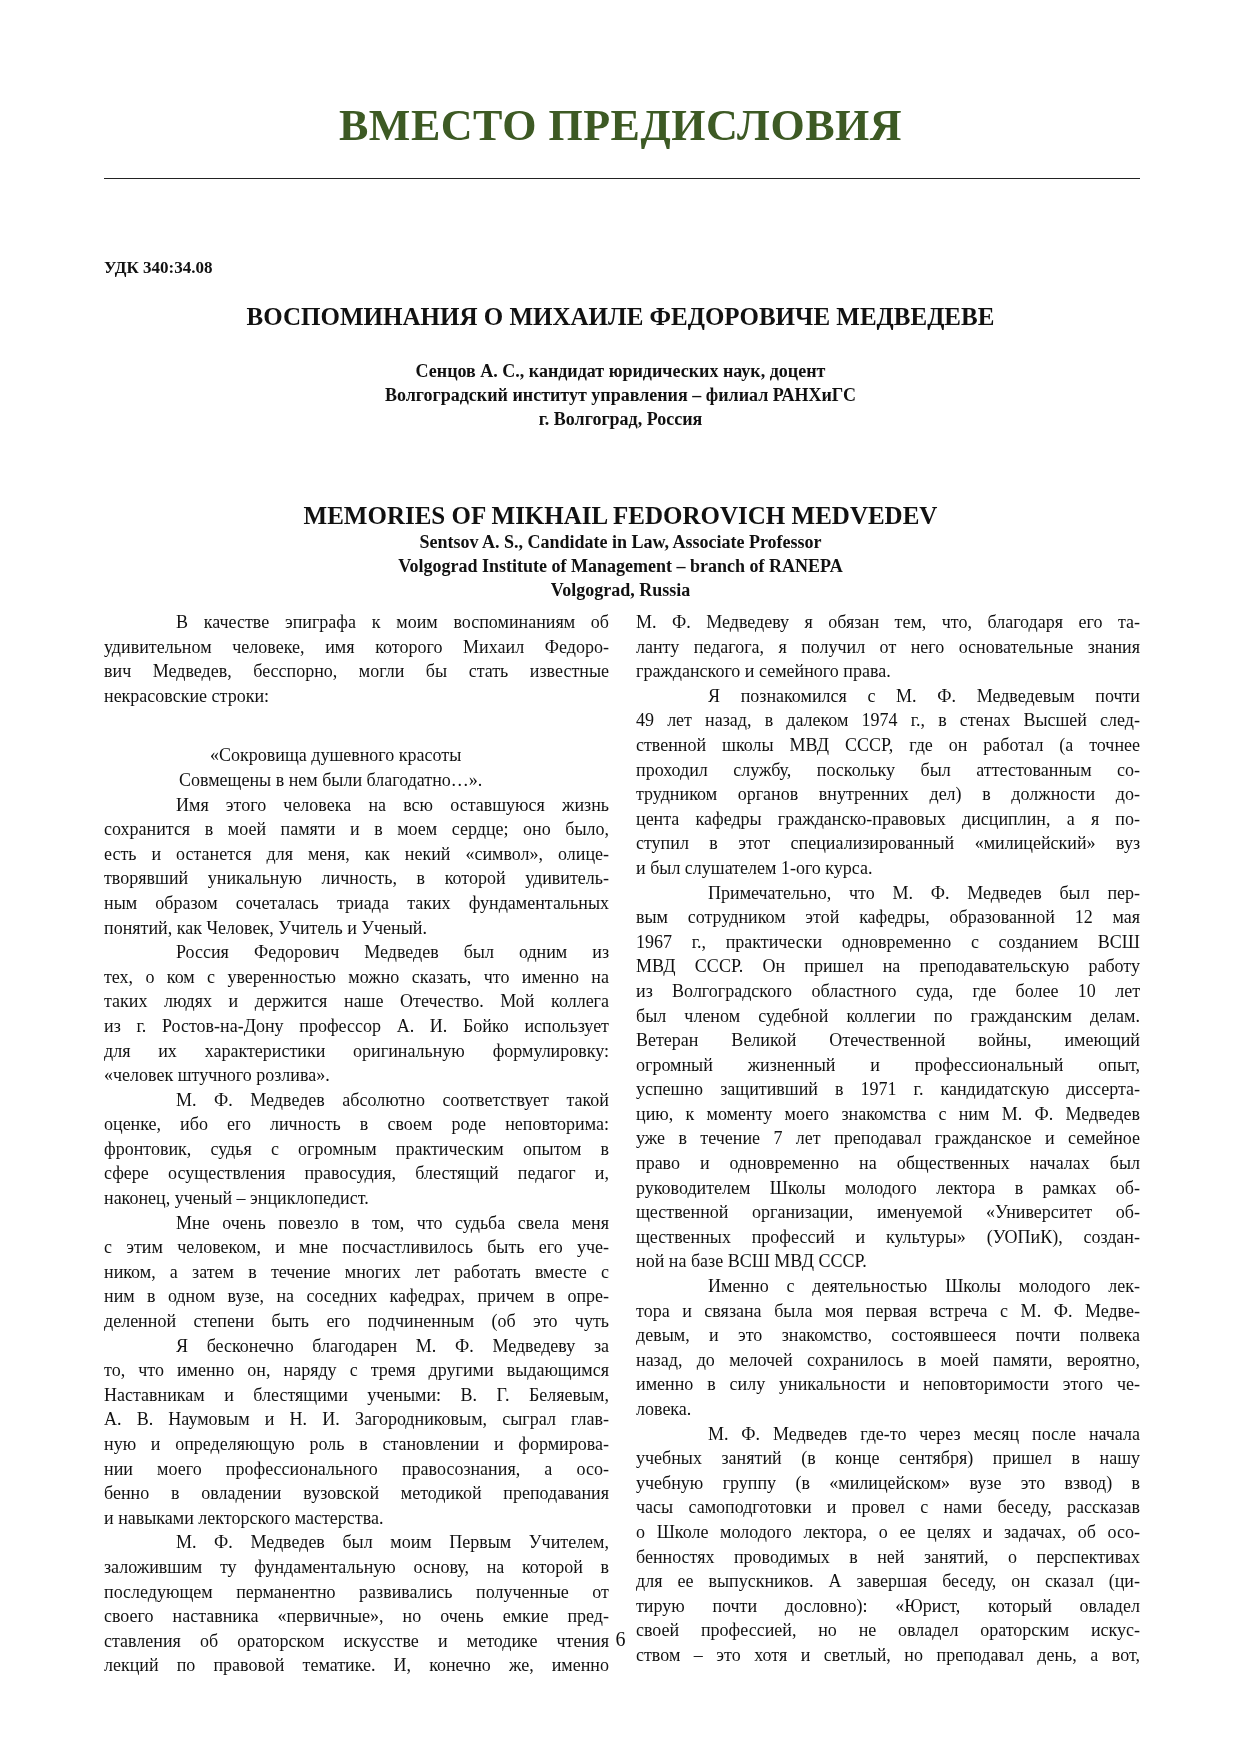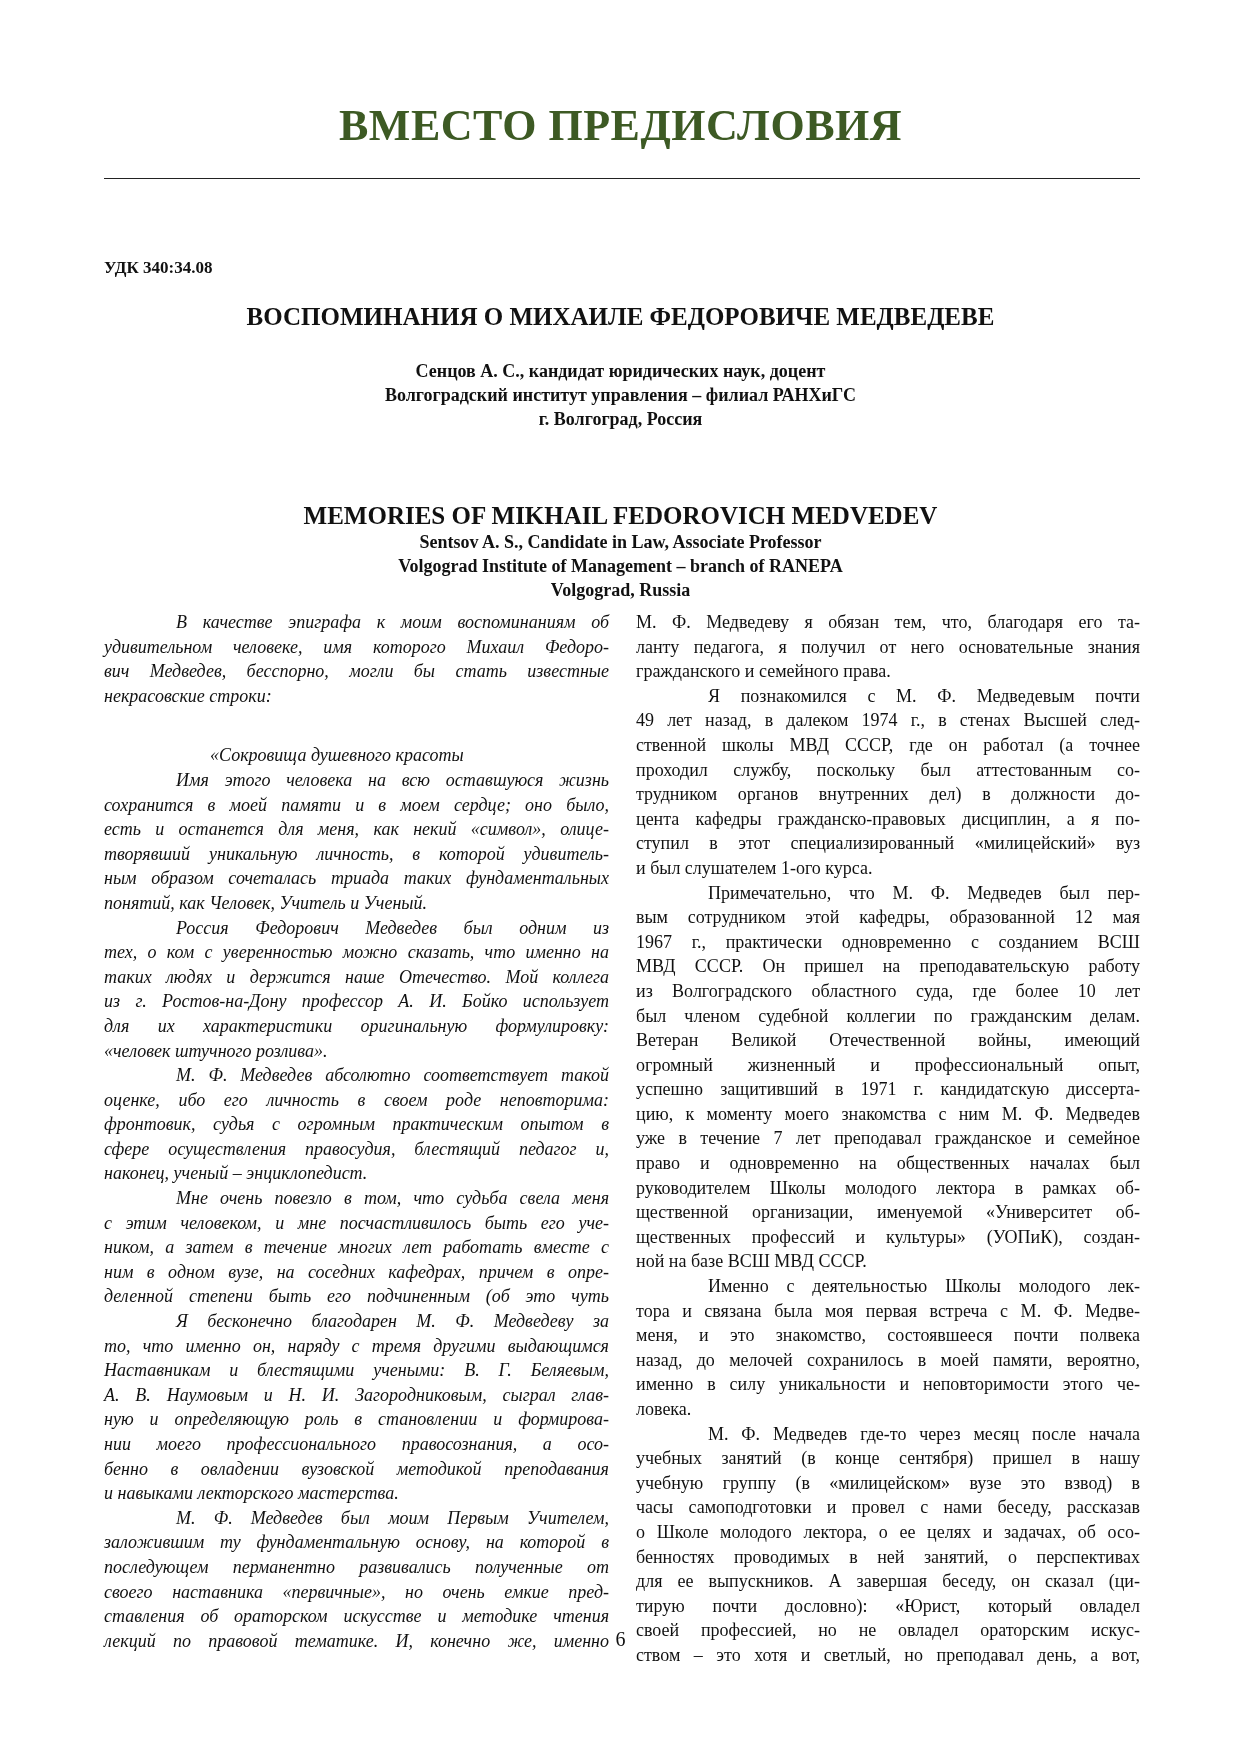--- a/index.html
+++ b/index.html
@@ -7,21 +7,21 @@
     .section-title { position: absolute; top: 100px; left: 0; width: 1241px; text-align: center; font-size: 44px; font-weight: bold; color: #3d5a24; letter-spacing: 0.5px; }
     .rule { position: absolute; top: 178px; left: 104px; width: 1036px; height: 0; border-top: 1.5px solid #222; }
     .udk { position: absolute; top: 258px; left: 104px; font-size: 17px; font-weight: bold; }
     .article-title { position: absolute; left: 0; width: 1241px; text-align: center; font-weight: bold; font-size: 25px; }
     .ru-title { top: 303px; }
     .en-title { top: 458px; margin-top: 44px; }
     .author-block { position: absolute; left: 0; width: 1241px; text-align: center; font-weight: bold; font-size: 18px; line-height: 24px; }
     .ru-author { top: 359px; }
     .en-author { top: 530px; }
     .column { position: absolute; top: 610px; font-size: 18px; line-height: 24.6px; }
-    .col-left { left: 104px; width: 505px; font-style: italic; }
+    .col-left { left: 104px; width: 505px; }
     .col-right { left: 636px; width: 504px; }
     .line { display: block; white-space: nowrap; text-align: justify; text-align-last: justify; height: 24.6px; overflow: visible; }
     .line.last { text-align-last: left; }
     .line.indent { padding-left: 72px; }
     .line.verse1 { padding-left: 106px; text-align-last: left; margin-top: 35px; }
     .line.verse2 { padding-left: 75px; text-align-last: left; }
     .page-number { position: absolute; top: 1628px; left: 0; width: 1241px; text-align: center; font-size: 20px; }
   </style>
 </head>
 <body>
@@ -44,20 +44,21 @@
   <div>Volgograd Institute of Management – branch of RANEPA</div>
   <div>Volgograd, Russia</div>
 </div>
 
 <div class="column col-left">
   <span class="line indent">В качестве эпиграфа к моим воспоминаниям об</span>
   <span class="line">удивительном человеке, имя которого Михаил Федоро-</span>
   <span class="line">вич Медведев, бесспорно, могли бы стать известные</span>
   <span class="line last">некрасовские строки:</span>
   <span class="line verse1">«Сокровища душевного красоты</span>
+  <span class="line verse2">Совмещены в нем были благодатно…».</span>
   <span class="line indent">Имя этого человека на всю оставшуюся жизнь</span>
   <span class="line">сохранится в моей памяти и в моем сердце; оно было,</span>
   <span class="line">есть и останется для меня, как некий «символ», олице-</span>
   <span class="line">творявший уникальную личность, в которой удивитель-</span>
   <span class="line">ным образом сочеталась триада таких фундаментальных</span>
   <span class="line last">понятий, как Человек, Учитель и Ученый.</span>
   <span class="line indent">Россия Федорович Медведев был одним из</span>
   <span class="line">тех, о ком с уверенностью можно сказать, что именно на</span>
   <span class="line">таких людях и держится наше Отечество. Мой коллега</span>
   <span class="line">из г. Ростов-на-Дону профессор А. И. Бойко использует</span>
@@ -112,21 +113,21 @@
   <span class="line">успешно защитивший в 1971 г. кандидатскую диссерта-</span>
   <span class="line">цию, к моменту моего знакомства с ним М. Ф. Медведев</span>
   <span class="line">уже в течение 7 лет преподавал гражданское и семейное</span>
   <span class="line">право и одновременно на общественных началах был</span>
   <span class="line">руководителем Школы молодого лектора в рамках об-</span>
   <span class="line">щественной организации, именуемой «Университет об-</span>
   <span class="line">щественных профессий и культуры» (УОПиК), создан-</span>
   <span class="line last">ной на базе ВСШ МВД СССР.</span>
   <span class="line indent">Именно с деятельностью Школы молодого лек-</span>
   <span class="line">тора и связана была моя первая встреча с М. Ф. Медве-</span>
-  <span class="line">меня, и это знакомство, состоявшееся почти полвека</span>
+  <span class="line">девым, и это знакомство, состоявшееся почти полвека</span>
   <span class="line">назад, до мелочей сохранилось в моей памяти, вероятно,</span>
   <span class="line">именно в силу уникальности и неповторимости этого че-</span>
   <span class="line last">ловека.</span>
   <span class="line indent">М. Ф. Медведев где-то через месяц после начала</span>
   <span class="line">учебных занятий (в конце сентября) пришел в нашу</span>
   <span class="line">учебную группу (в «милицейском» вузе это взвод) в</span>
   <span class="line">часы самоподготовки и провел с нами беседу, рассказав</span>
   <span class="line">о Школе молодого лектора, о ее целях и задачах, об осо-</span>
   <span class="line">бенностях проводимых в ней занятий, о перспективах</span>
   <span class="line">для ее выпускников. А завершая беседу, он сказал (ци-</span>

